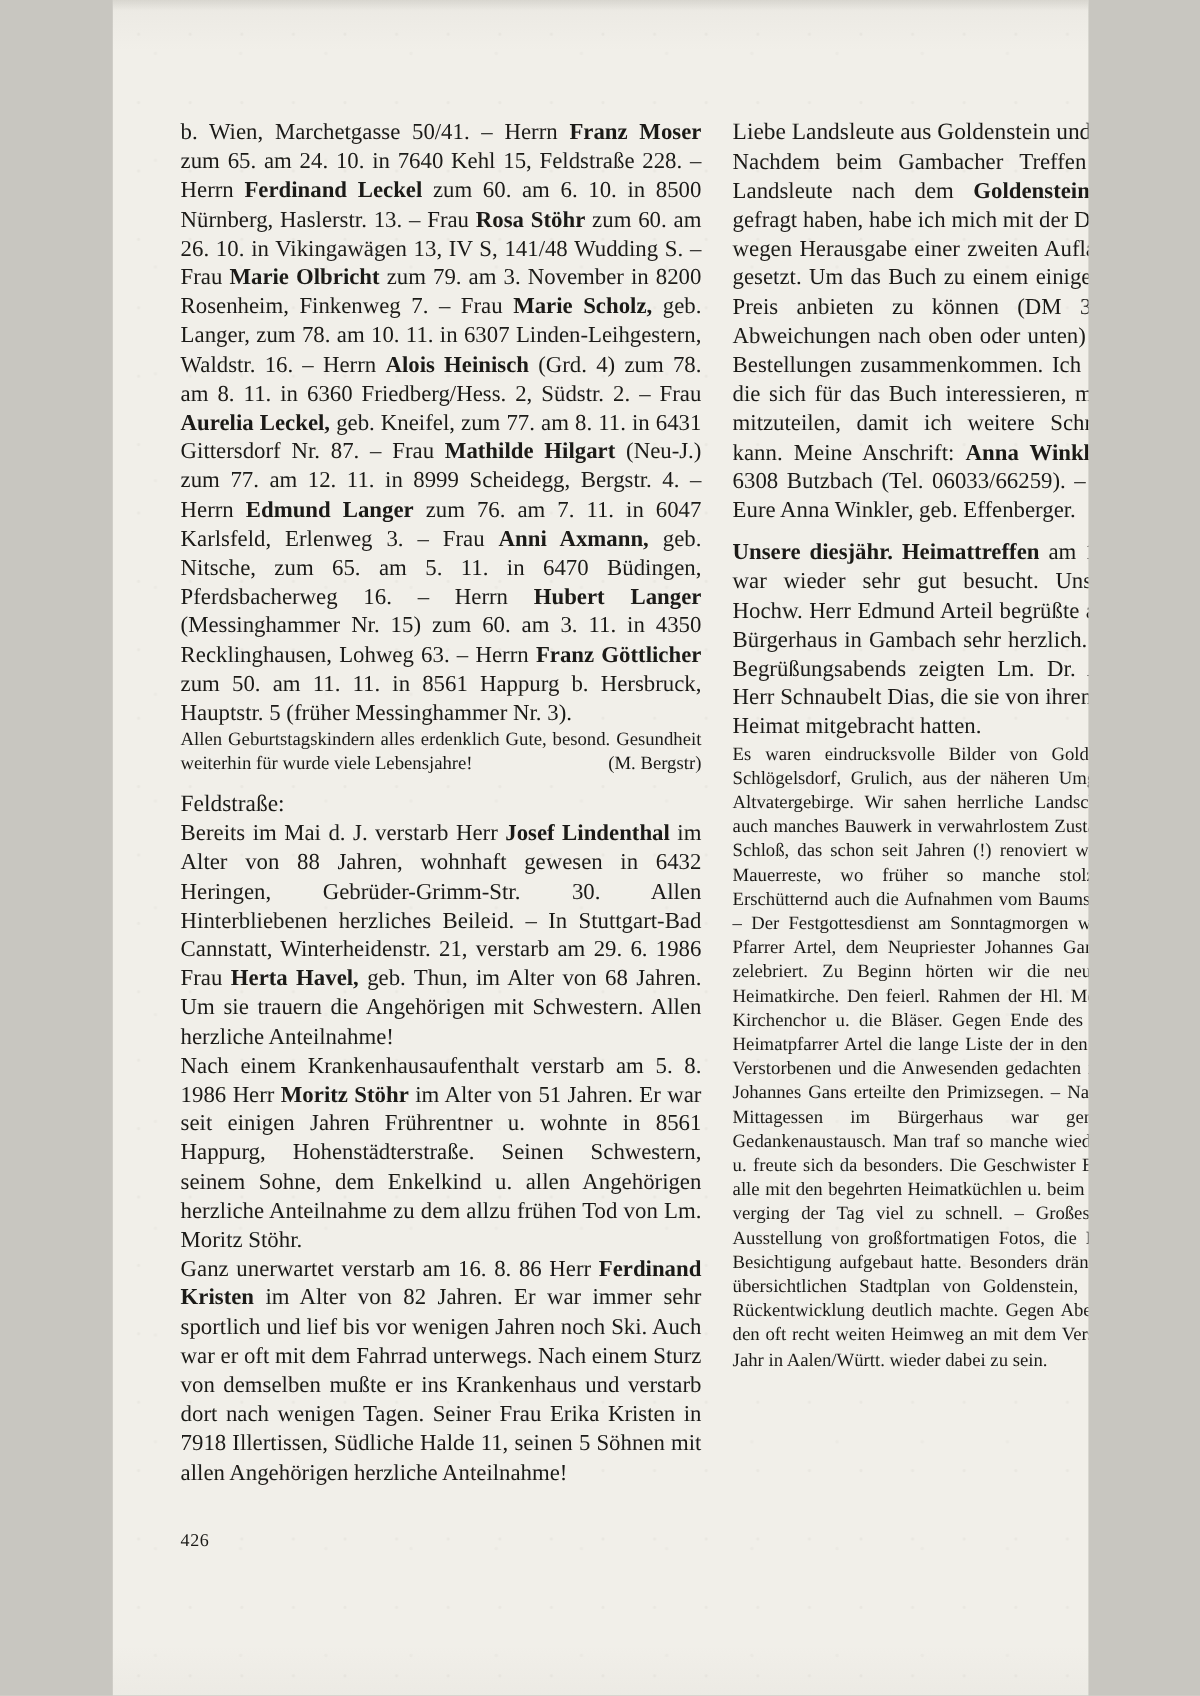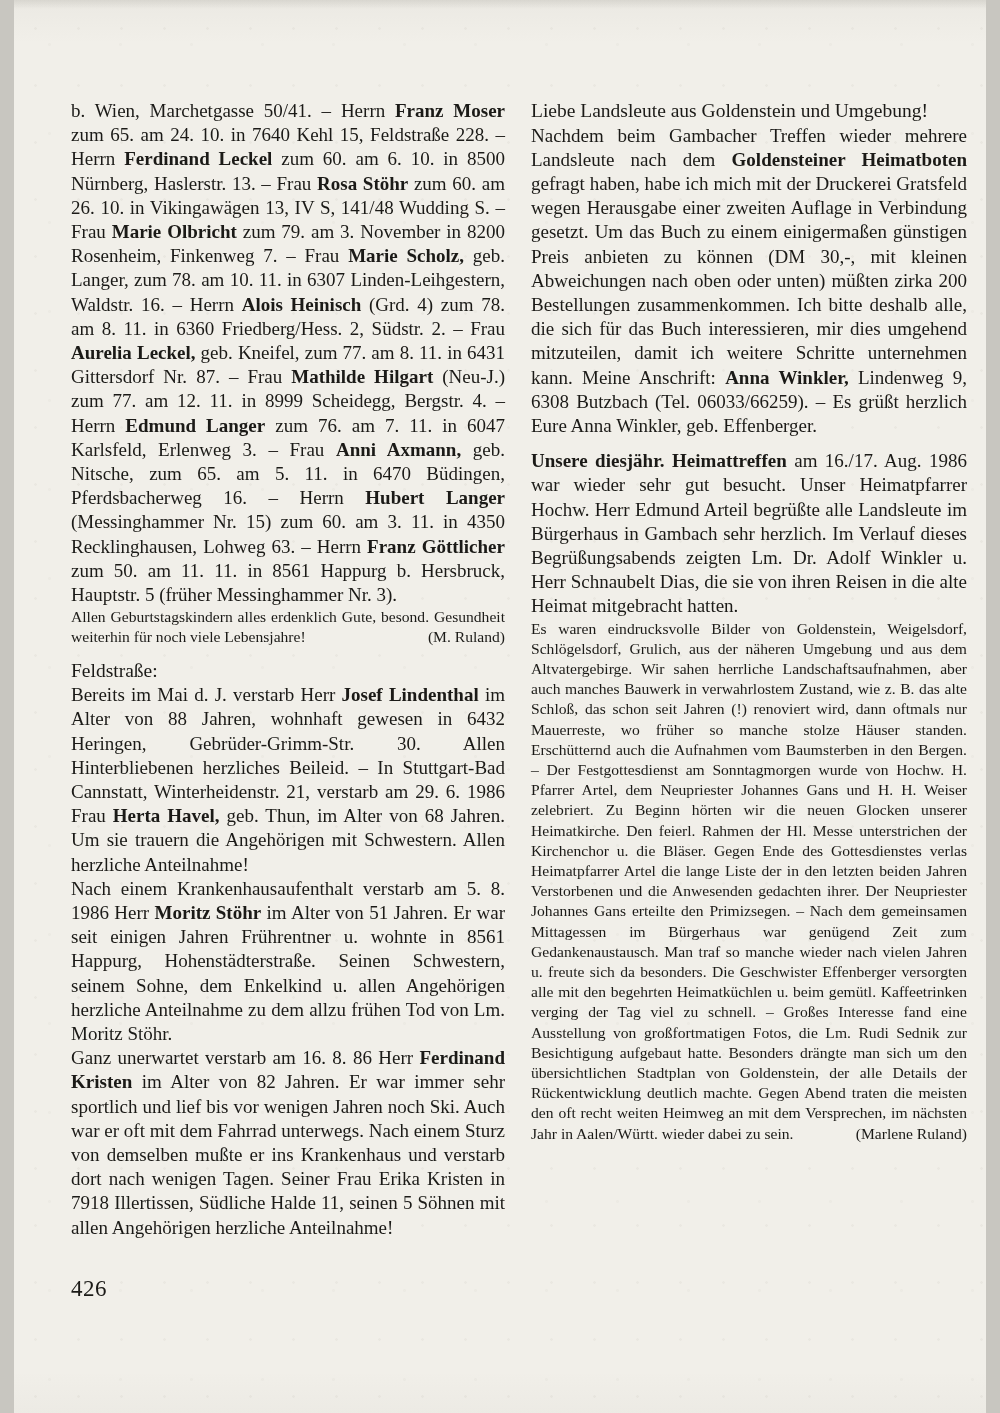--- a/index.html
+++ b/index.html
@@ -2,21 +2,21 @@
 <html lang="de"><head>
 <meta charset="utf-8">
 <style>
   html, body {
     margin: 0;
     padding: 0;
     background: #c8c6c0;
   }
   .page {
     position: relative;
-    width: 972px;
+    width: 813px;
     height: 1413px;
     margin: 0 auto;
     overflow: hidden;
     background-color: #f1efe9;
     background-image:
       radial-gradient(circle, rgba(110,105,92,0.055) 1px, transparent 1.6px),
       radial-gradient(circle, rgba(110,105,92,0.04) 1px, transparent 1.8px),
       linear-gradient(180deg, rgba(120,118,110,0.05) 0%, rgba(120,118,110,0) 3%, rgba(120,118,110,0) 97%, rgba(120,118,110,0.04) 100%);
     background-size: 43px 57px, 71px 89px, 100% 100%;
     color: #1b1a17;
@@ -53,33 +53,33 @@
     line-height: 24.5px;
     text-align: justify;
   }
   .para.gap { margin-top: 11px; }
   .run-bold { font-weight: bold; }
   .run-right { float: right; }
   .page-number {
     position: absolute;
     left: 57px;
     top: 1276px;
-    font-size: 23px;
+    font-size: 15px;
     letter-spacing: 0.5px;
   }
 </style>
 </head>
 <body>
 
 <div class="page">
   <div class="scan-edge-top"></div>
 
   <div class="column column-left">
       <div class="para body"><span>b. Wien, Marchetgasse 50/41. – Herrn </span><span class="run-bold">Franz Moser</span><span> zum 65. am 24. 10. in 7640 Kehl 15, Feldstraße 228. – Herrn </span><span class="run-bold">Ferdinand Leckel</span><span> zum 60. am 6. 10. in 8500 Nürnberg, Haslerstr. 13. – Frau </span><span class="run-bold">Rosa Stöhr</span><span> zum 60. am 26. 10. in Vikingawägen 13, IV S, 141/48 Wudding S. – Frau </span><span class="run-bold">Marie Olbricht</span><span> zum 79. am 3. November in 8200 Rosenheim, Finkenweg 7. – Frau </span><span class="run-bold">Marie Scholz,</span><span> geb. Langer, zum 78. am 10. 11. in 6307 Linden-Leihgestern, Waldstr. 16. – Herrn </span><span class="run-bold">Alois Heinisch</span><span> (Grd. 4) zum 78. am 8. 11. in 6360 Friedberg/Hess. 2, Südstr. 2. – Frau </span><span class="run-bold">Aurelia Leckel,</span><span> geb. Kneifel, zum 77. am 8. 11. in 6431 Gittersdorf Nr. 87. – Frau </span><span class="run-bold">Mathilde Hilgart</span><span> (Neu-J.) zum 77. am 12. 11. in 8999 Scheidegg, Bergstr. 4. – Herrn </span><span class="run-bold">Edmund Langer</span><span> zum 76. am 7. 11. in 6047 Karlsfeld, Erlenweg 3. – Frau </span><span class="run-bold">Anni Axmann,</span><span> geb. Nitsche, zum 65. am 5. 11. in 6470 Büdingen, Pferdsbacherweg 16. – Herrn </span><span class="run-bold">Hubert Langer</span><span> (Messinghammer Nr. 15) zum 60. am 3. 11. in 4350 Recklinghausen, Lohweg 63. – Herrn </span><span class="run-bold">Franz Göttlicher</span><span> zum 50. am 11. 11. in 8561 Happurg b. Hersbruck, Hauptstr. 5 (früher Messinghammer Nr. 3).</span></div>
-      <div class="para small"><span>Allen Geburtstagskindern alles erdenklich Gute, besond. Gesundheit weiterhin für noch viele Lebensjahre! </span><span class="run-right">(M. Ruland)</span></div>
+      <div class="para small"><span>Allen Geburtstagskindern alles erdenklich Gute, besond. Gesundheit weiterhin für wurde viele Lebensjahre! </span><span class="run-right">(M. Bergstr)</span></div>
       <div class="para heading gap"><span>Feldstraße:</span></div>
       <div class="para body"><span>Bereits im Mai d. J. verstarb Herr </span><span class="run-bold">Josef Lindenthal</span><span> im Alter von 88 Jahren, wohnhaft gewesen in 6432 Heringen, Gebrüder-Grimm-Str. 30. Allen Hinterbliebenen herzliches Beileid. – In Stuttgart-Bad Cannstatt, Winterheidenstr. 21, verstarb am 29. 6. 1986 Frau </span><span class="run-bold">Herta Havel,</span><span> geb. Thun, im Alter von 68 Jahren. Um sie trauern die Angehörigen mit Schwestern. Allen herzliche Anteilnahme!</span></div>
       <div class="para body"><span>Nach einem Krankenhausaufenthalt verstarb am 5. 8. 1986 Herr </span><span class="run-bold">Moritz Stöhr</span><span> im Alter von 51 Jahren. Er war seit einigen Jahren Frührentner u. wohnte in 8561 Happurg, Hohenstädterstraße. Seinen Schwestern, seinem Sohne, dem Enkelkind u. allen Angehörigen herzliche Anteilnahme zu dem allzu frühen Tod von Lm. Moritz Stöhr.</span></div>
       <div class="para body"><span>Ganz unerwartet verstarb am 16. 8. 86 Herr </span><span class="run-bold">Ferdinand Kristen</span><span> im Alter von 82 Jahren. Er war immer sehr sportlich und lief bis vor wenigen Jahren noch Ski. Auch war er oft mit dem Fahrrad unterwegs. Nach einem Sturz von demselben mußte er ins Krankenhaus und verstarb dort nach wenigen Tagen. Seiner Frau Erika Kristen in 7918 Illertissen, Südliche Halde 11, seinen 5 Söhnen mit allen Angehörigen herzliche Anteilnahme!</span></div>
     </div>
 
   <div class="column column-right">
       <div class="para heading"><span>Liebe Landsleute aus Goldenstein und Umgebung!</span></div>
       <div class="para body"><span>Nachdem beim Gambacher Treffen wieder mehrere Landsleute nach dem </span><span class="run-bold">Goldensteiner Heimatboten</span><span> gefragt haben, habe ich mich mit der Druckerei Gratsfeld wegen Herausgabe einer zweiten Auflage in Verbindung gesetzt. Um das Buch zu einem einigermaßen günstigen Preis anbieten zu können (DM 30,-, mit kleinen Abweichungen nach oben oder unten) müßten zirka 200 Bestellungen zusammenkommen. Ich bitte deshalb alle, die sich für das Buch interessieren, mir dies umgehend mitzuteilen, damit ich weitere Schritte unternehmen kann. Meine Anschrift: </span><span class="run-bold">Anna Winkler,</span><span> Lindenweg 9, 6308 Butzbach (Tel. 06033/66259). – Es grüßt herzlich Eure Anna Winkler, geb. Effenberger.</span></div>
       <div class="para body gap"><span class="run-bold">Unsere diesjähr. Heimattreffen</span><span> am 16./17. Aug. 1986 war wieder sehr gut besucht. Unser Heimatpfarrer Hochw. Herr Edmund Arteil begrüßte alle Landsleute im Bürgerhaus in Gambach sehr herzlich. Im Verlauf dieses Begrüßungsabends zeigten Lm. Dr. Adolf Winkler u. Herr Schnaubelt Dias, die sie von ihren Reisen in die alte Heimat mitgebracht hatten.</span></div>

